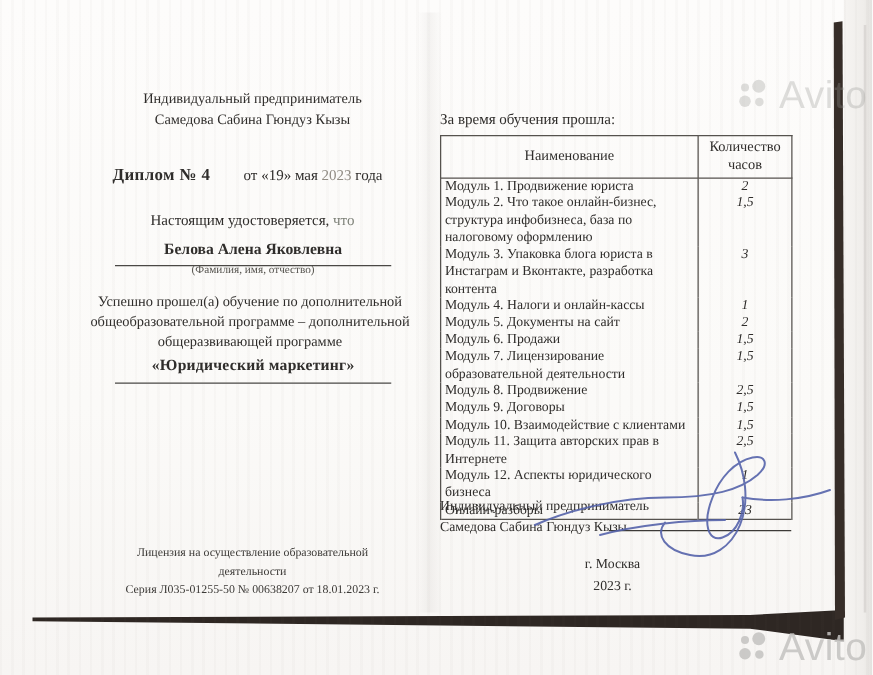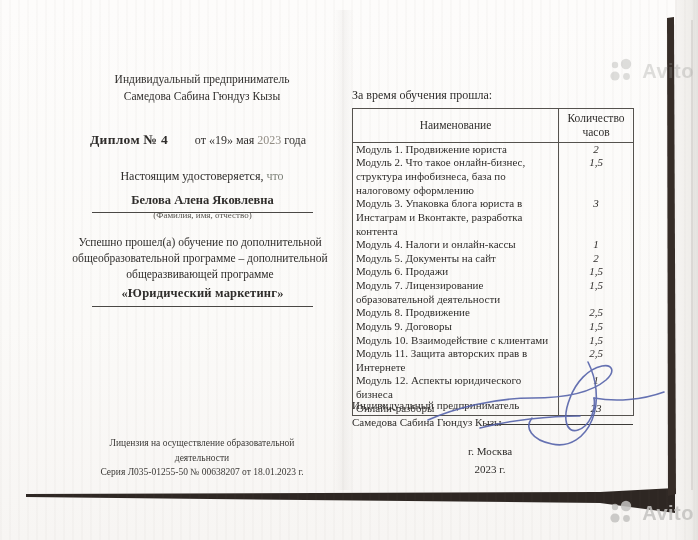--- a/index.html
+++ b/index.html
@@ -49,21 +49,21 @@
   .rp-table .cell-hours{text-align:center;font-style:italic;vertical-align:top;width:70px;padding:0 2px;}
   .rp-table .cell-name{vertical-align:top;}
   .col-hours{width:74px;}
   .rp-signer{left:352px;top:397px;width:200px;font-size:11px;line-height:1.5;}
   .rp-sign-line{left:487px;top:424px;width:146px;border-top:1.2px solid #3c3a37;height:0;}
   .rp-signature{left:420px;top:358px;z-index:3;}
   .rp-city{left:420px;top:443px;width:140px;font-size:11px;line-height:1.6;}
 
   
   .wm{position:absolute;z-index:6;display:flex;align-items:center;gap:7px;
-      font-family:"Liberation Sans","DejaVu Sans",sans-serif;font-weight:bold;font-size:20px;letter-spacing:0.5px;}
+      font-family:"Liberation Sans","DejaVu Sans",sans-serif;font-weight:normal;font-size:31px;letter-spacing:0.5px;}
   .wm-top{right:4px;top:58px;color:rgba(150,148,146,0.30);}
   .wm-bottom{right:4px;top:500px;color:rgba(195,194,192,0.85);}
   .wm svg{display:block;}
 </style>
 </head>
 <body>
 
 <div class="photo">
 
   <div class="gutter"></div>

